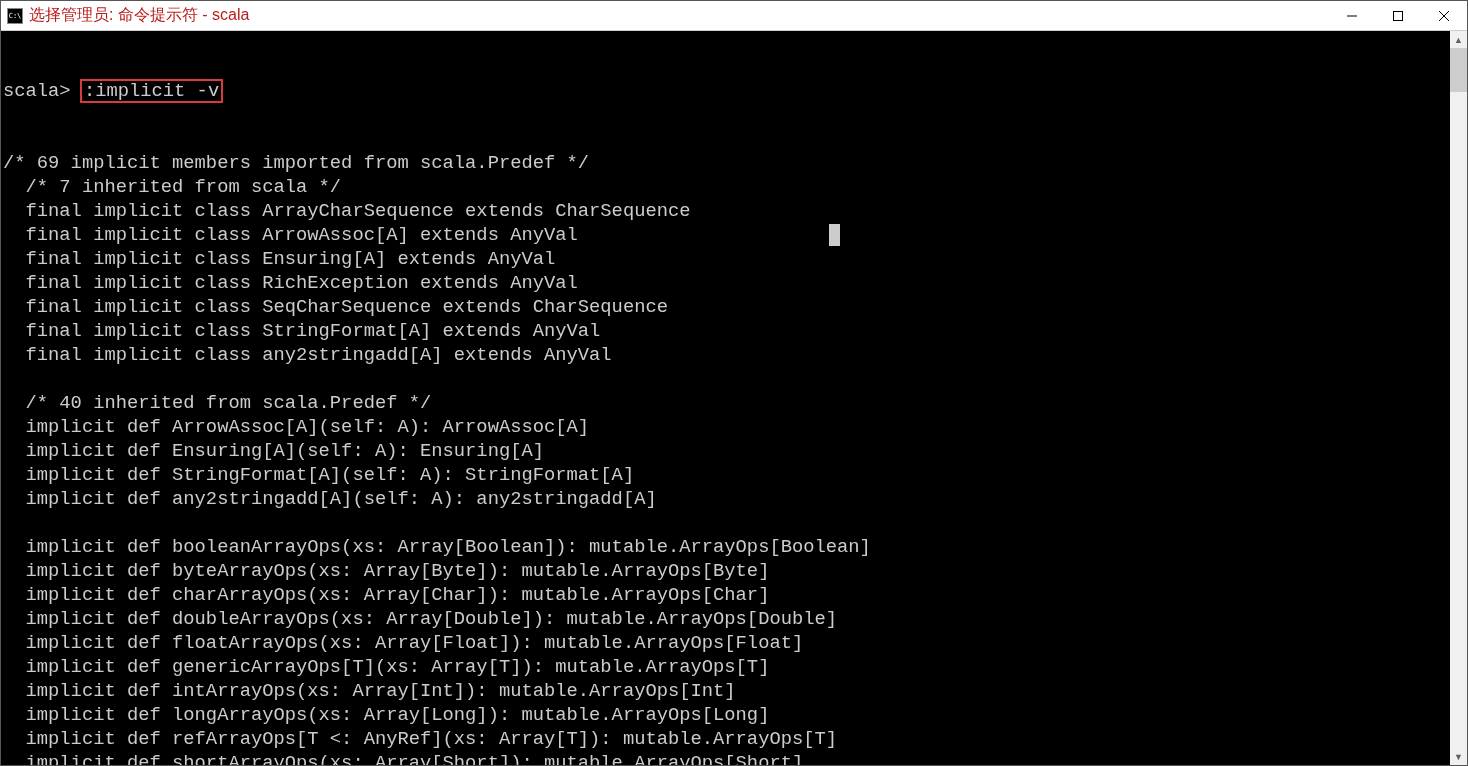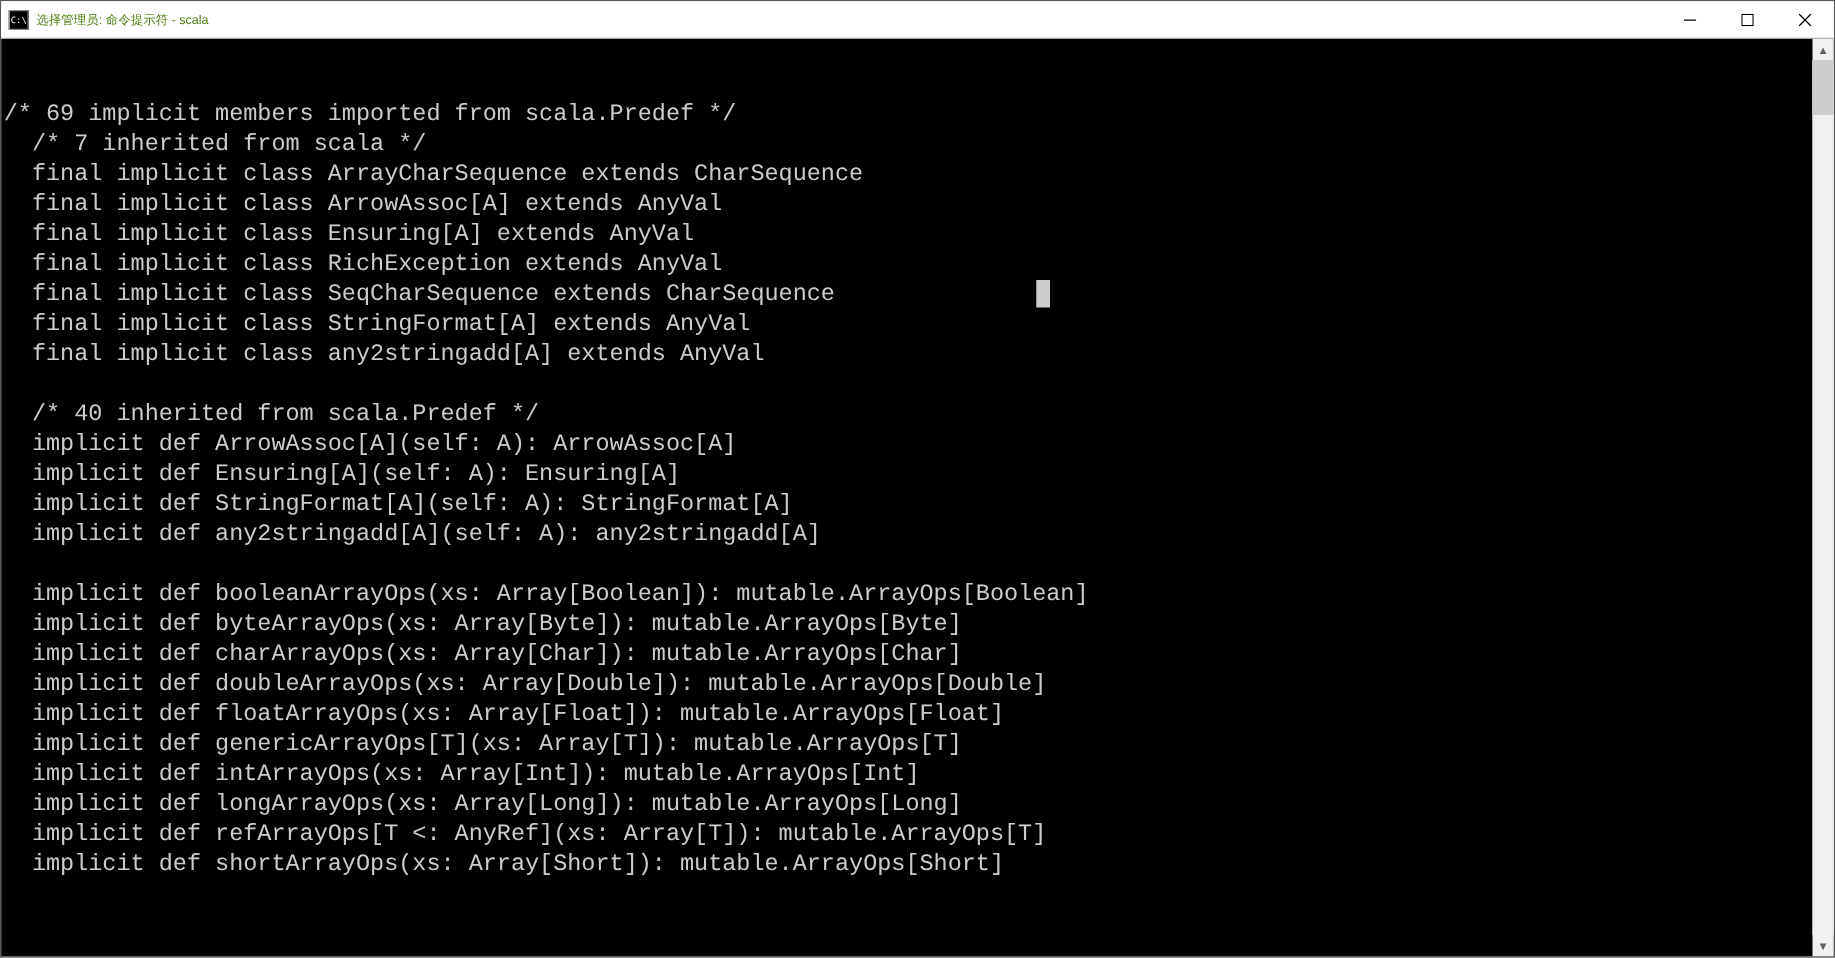--- a/index.html
+++ b/index.html
@@ -29,21 +29,21 @@
   .title-left { display:flex; align-items:center; padding-left:6px; gap:6px; }
   .app-icon {
     width:16px; height:16px;
     background:#000;
     display:flex;align-items:center;justify-content:center;
     color:#fff;
     font-size:7px;
     font-family:Consolas,monospace;
     border:1px solid #888;
   }
-  .title-text { font-size:10px; color:#4d7c0f; }
+  .title-text { font-size:16px; color:#b91c1c; }
   .title-spacer { flex:1; }
   .win-btn {
     width:46px; height:30px;
     display:flex; align-items:center; justify-content:center;
     color:#000;
   }
   .win-btn svg { stroke:#000; stroke-width:1; fill:none; }
   .client {
     flex:1;
     display:flex;
@@ -123,20 +123,21 @@
     <div class="win-btn">
       <svg width="10" height="10">
           <path d="M0 0 L10 10 M10 0 L0 10"></path>
         </svg>
     </div>
   </div>
 
   <div class="client">
     <div class="term-wrap">
       <div class="term">
+        <div class="first-line"><span class="prompt">scala&gt; </span><span class="hl">:implicit -v</span></div>
         <div id="term-lines"><div>/* 69 implicit members imported from scala.Predef */</div><div>  /* 7 inherited from scala */</div><div>  final implicit class ArrayCharSequence extends CharSequence</div><div>  final implicit class ArrowAssoc[A] extends AnyVal</div><div>  final implicit class Ensuring[A] extends AnyVal</div><div>  final implicit class RichException extends AnyVal</div><div>  final implicit class SeqCharSequence extends CharSequence</div><div>  final implicit class StringFormat[A] extends AnyVal</div><div>  final implicit class any2stringadd[A] extends AnyVal</div><div>&nbsp;</div><div>  /* 40 inherited from scala.Predef */</div><div>  implicit def ArrowAssoc[A](self: A): ArrowAssoc[A]</div><div>  implicit def Ensuring[A](self: A): Ensuring[A]</div><div>  implicit def StringFormat[A](self: A): StringFormat[A]</div><div>  implicit def any2stringadd[A](self: A): any2stringadd[A]</div><div>&nbsp;</div><div>  implicit def booleanArrayOps(xs: Array[Boolean]): mutable.ArrayOps[Boolean]</div><div>  implicit def byteArrayOps(xs: Array[Byte]): mutable.ArrayOps[Byte]</div><div>  implicit def charArrayOps(xs: Array[Char]): mutable.ArrayOps[Char]</div><div>  implicit def doubleArrayOps(xs: Array[Double]): mutable.ArrayOps[Double]</div><div>  implicit def floatArrayOps(xs: Array[Float]): mutable.ArrayOps[Float]</div><div>  implicit def genericArrayOps[T](xs: Array[T]): mutable.ArrayOps[T]</div><div>  implicit def intArrayOps(xs: Array[Int]): mutable.ArrayOps[Int]</div><div>  implicit def longArrayOps(xs: Array[Long]): mutable.ArrayOps[Long]</div><div>  implicit def refArrayOps[T &lt;: AnyRef](xs: Array[T]): mutable.ArrayOps[T]</div><div>  implicit def shortArrayOps(xs: Array[Short]): mutable.ArrayOps[Short]</div></div>
       </div>
       <div class="cursor"></div>
     </div>
 
     <div class="vscroll">
       <div class="vs-arrow">▲</div>
       <div class="vs-track">
         <div class="vs-thumb"></div>
       </div>

